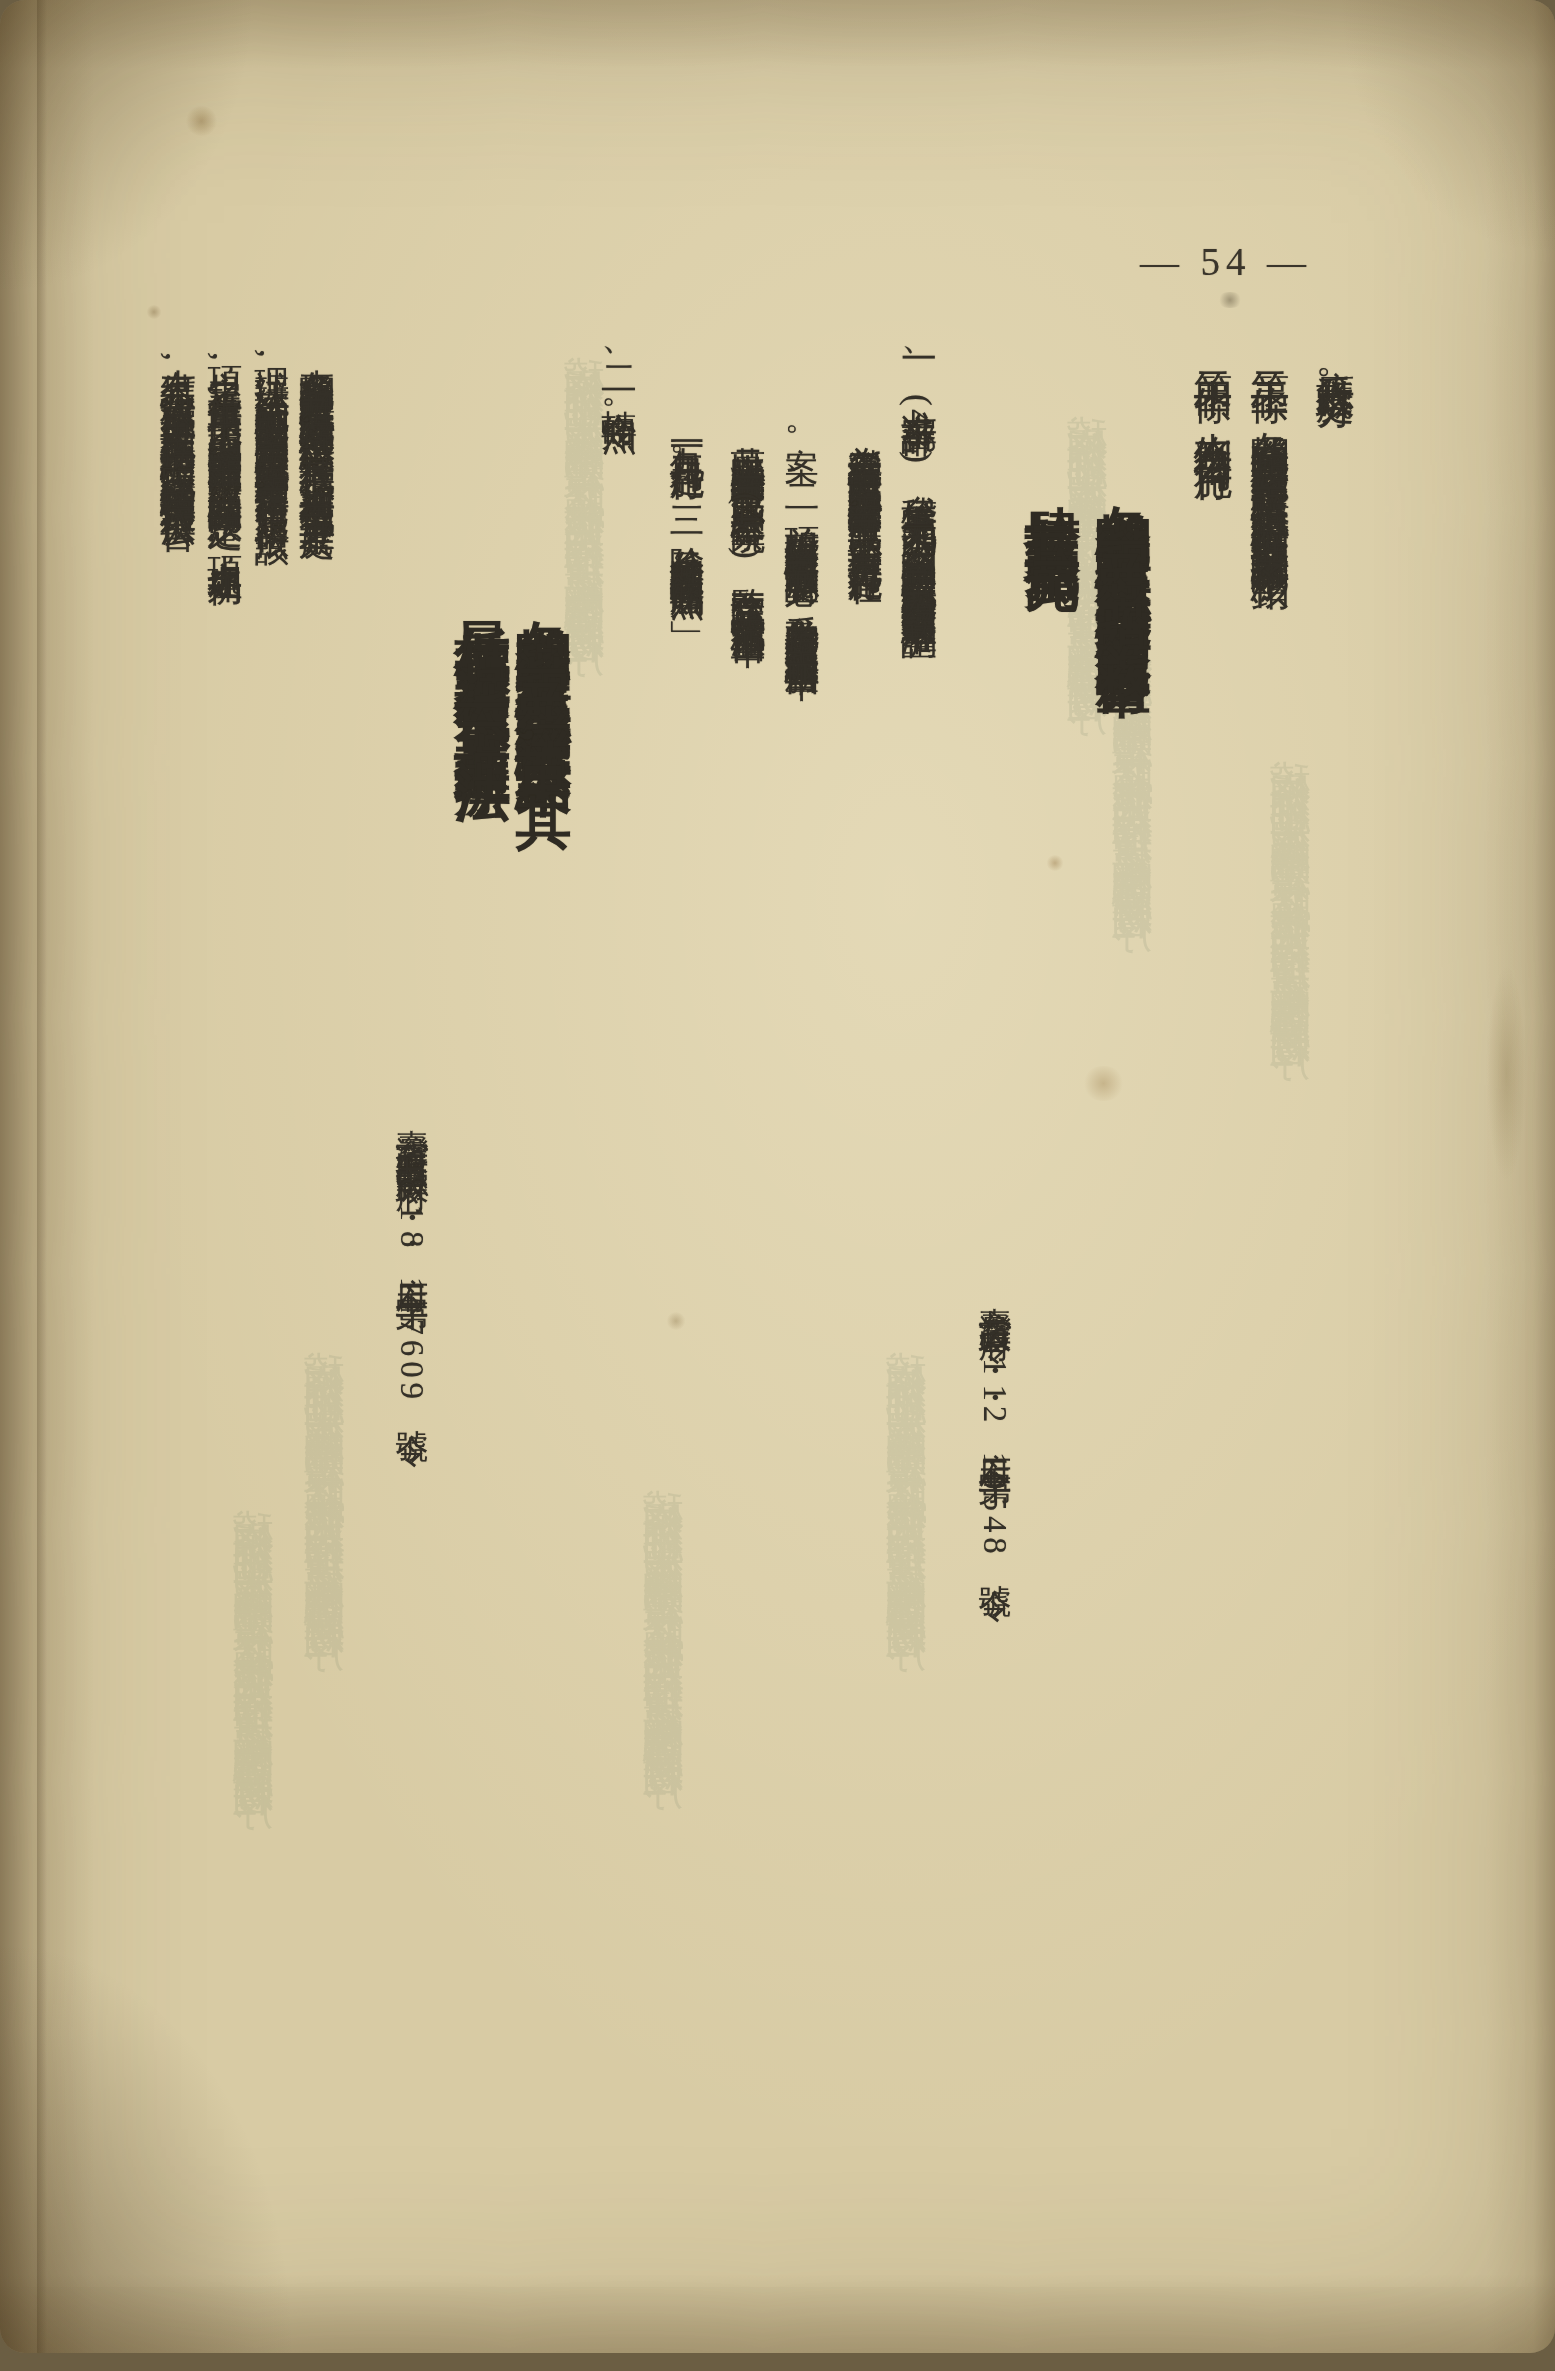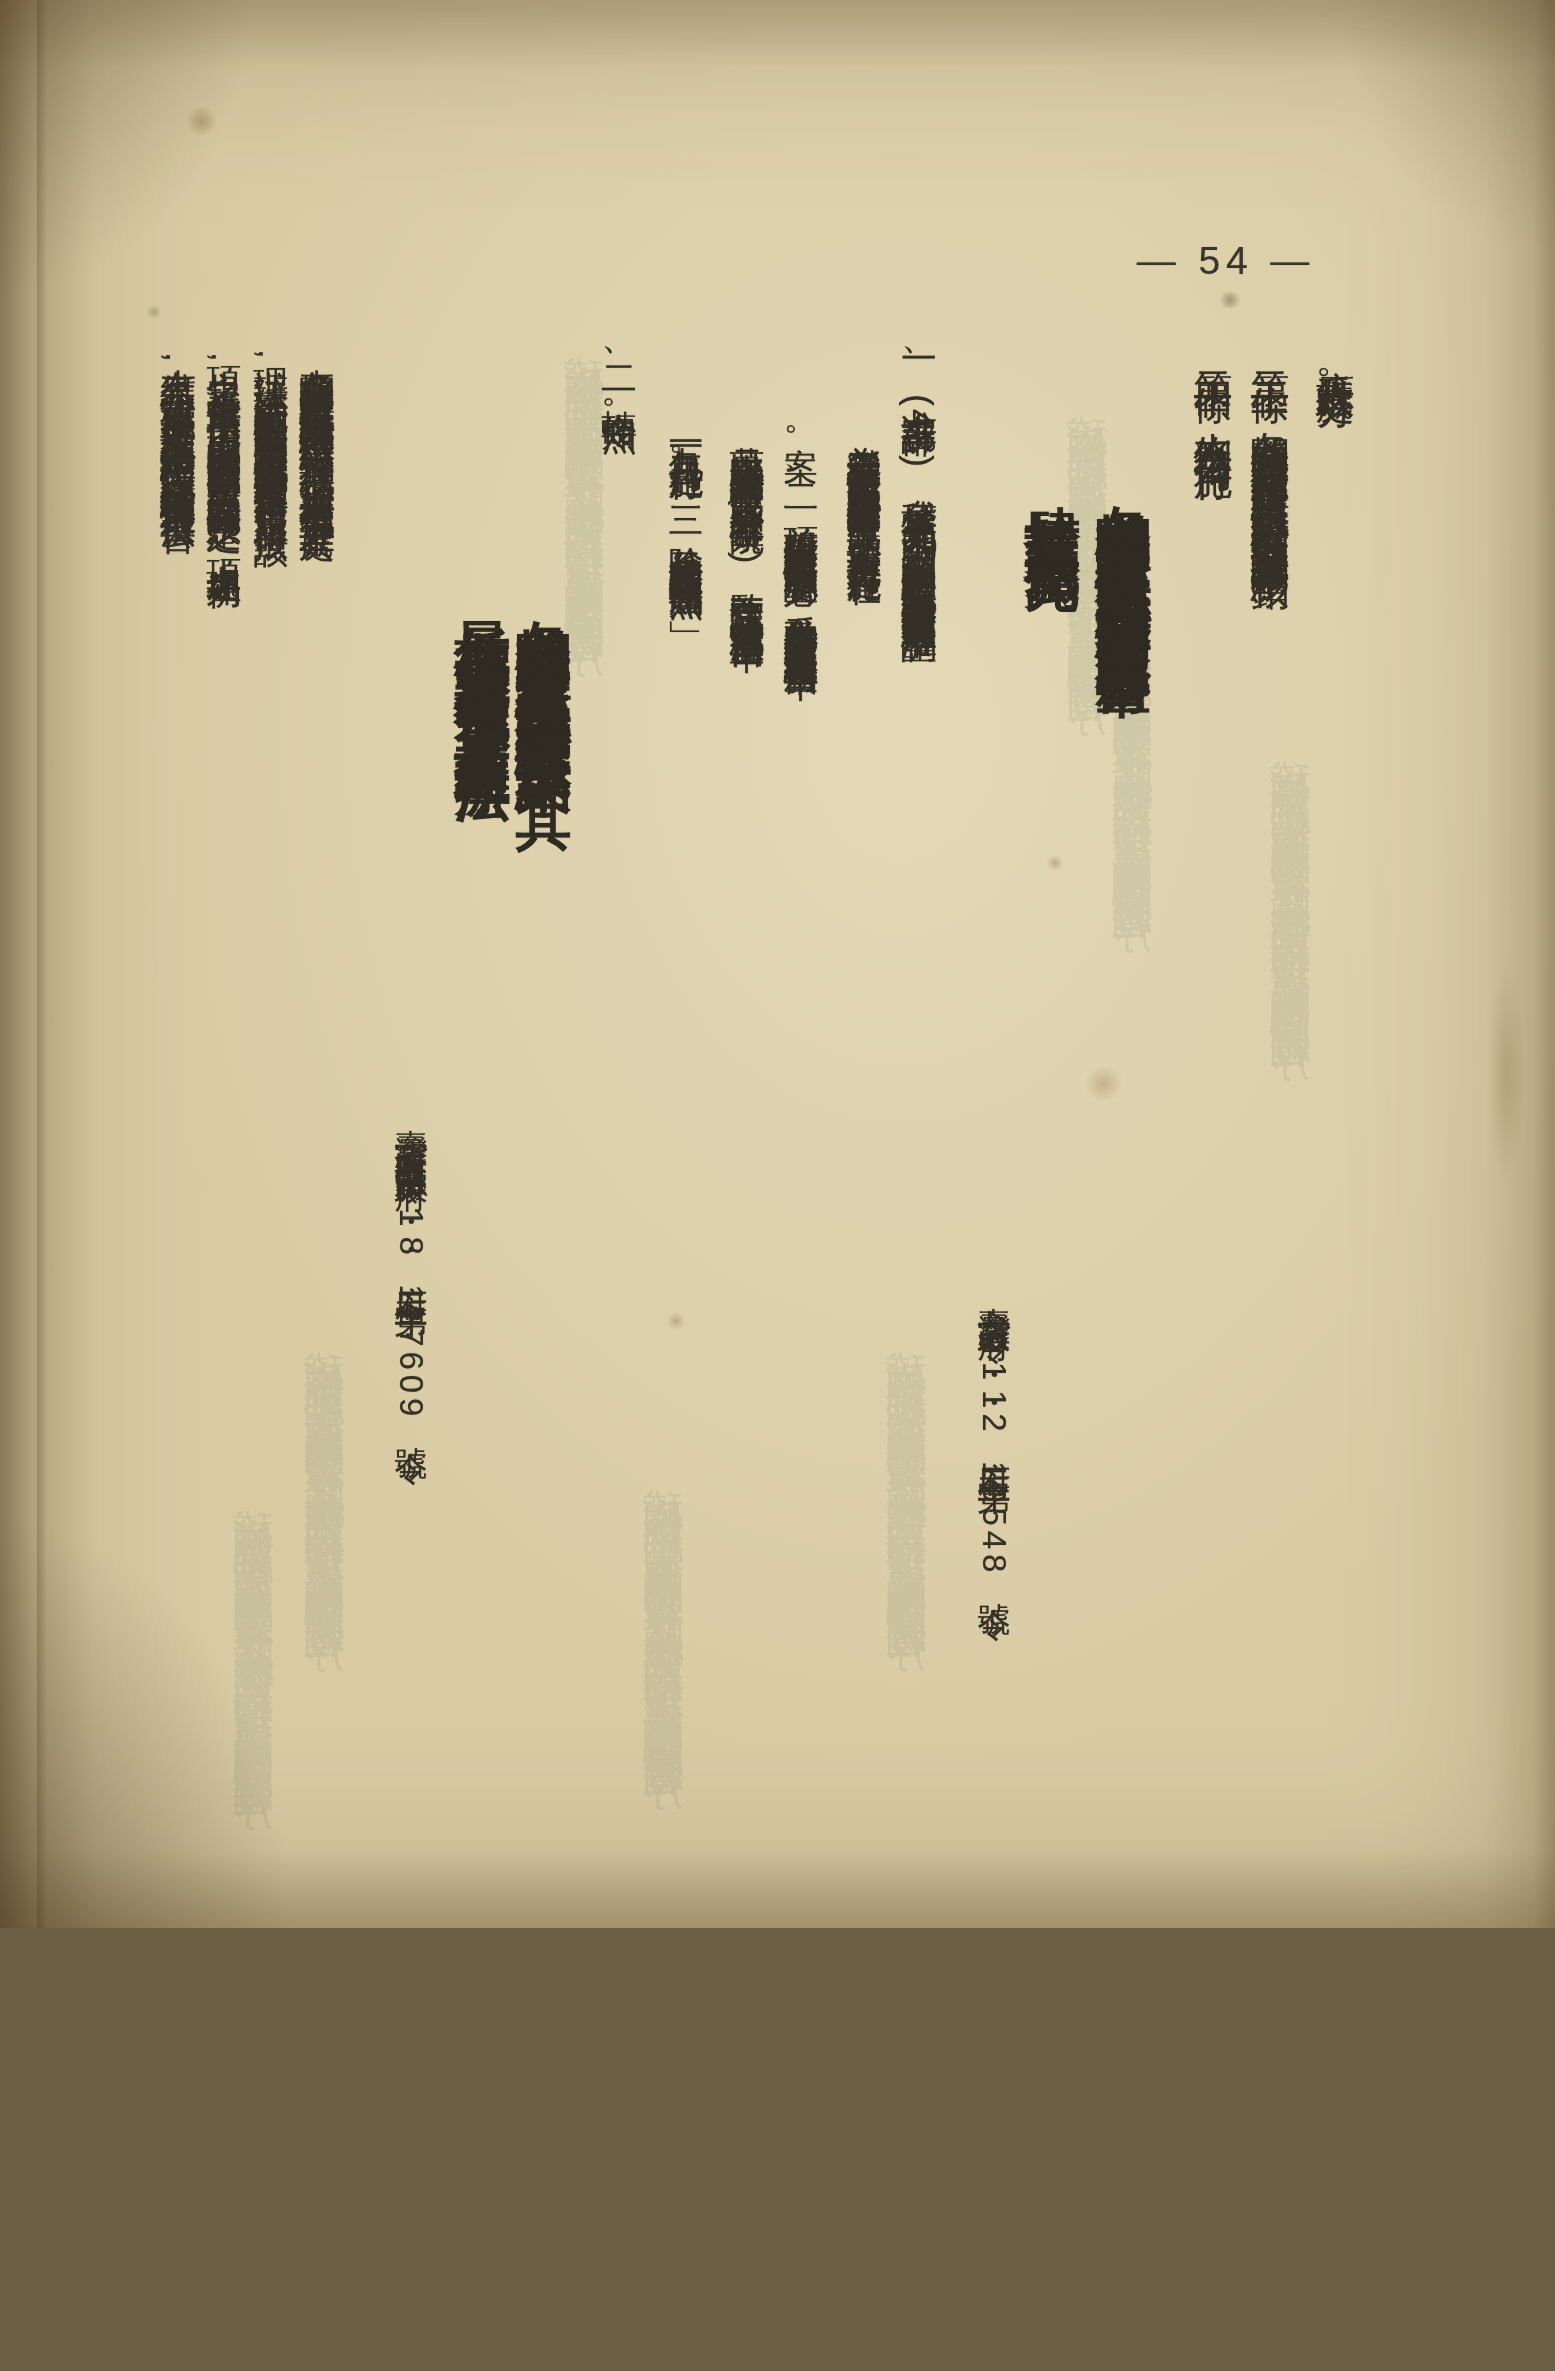--- a/index.html
+++ b/index.html
@@ -1,28 +1,29 @@
 <!DOCTYPE html>
 <html><head>
 <meta charset="utf-8">
 <style>
   html,body{margin:0;padding:0;background:#6b5e43;}
   .page{
     position:relative;
-    width:1555px;height:1928px;
+    width:1555px;height:2353px;
     overflow:hidden;
-    font-family:Liberation Sans, sans-serif;
+    font-family:Liberation Serif, serif;
     background:
       radial-gradient(ellipse at 58% 38%, rgba(255,249,225,.30), rgba(255,249,225,0) 62%),
       linear-gradient(90deg, rgba(85,66,38,.50) 0px, rgba(120,98,60,.22) 33px, rgba(120,98,60,0) 94px),
       linear-gradient(270deg, rgba(95,75,42,.34) 0px, rgba(120,98,60,.12) 21.7px, rgba(120,98,60,0) 69px),
       linear-gradient(180deg, rgba(105,85,48,.26) 0px, rgba(105,85,48,0) 69px),
       linear-gradient(0deg, rgba(100,80,45,.30) 0px, rgba(100,80,45,0) 79px),
       #d8cba4;
     box-shadow: inset 0 0 187px rgba(78,60,30,.38);
+    border-radius: 25px;
   }
   .vcol{
     position:absolute;
     writing-mode:vertical-rl;
     text-orientation:mixed;
     white-space:nowrap;
     color:#343028;
     text-shadow:0 0 1px rgba(45,38,25,.45);
     line-height:1;
   }

